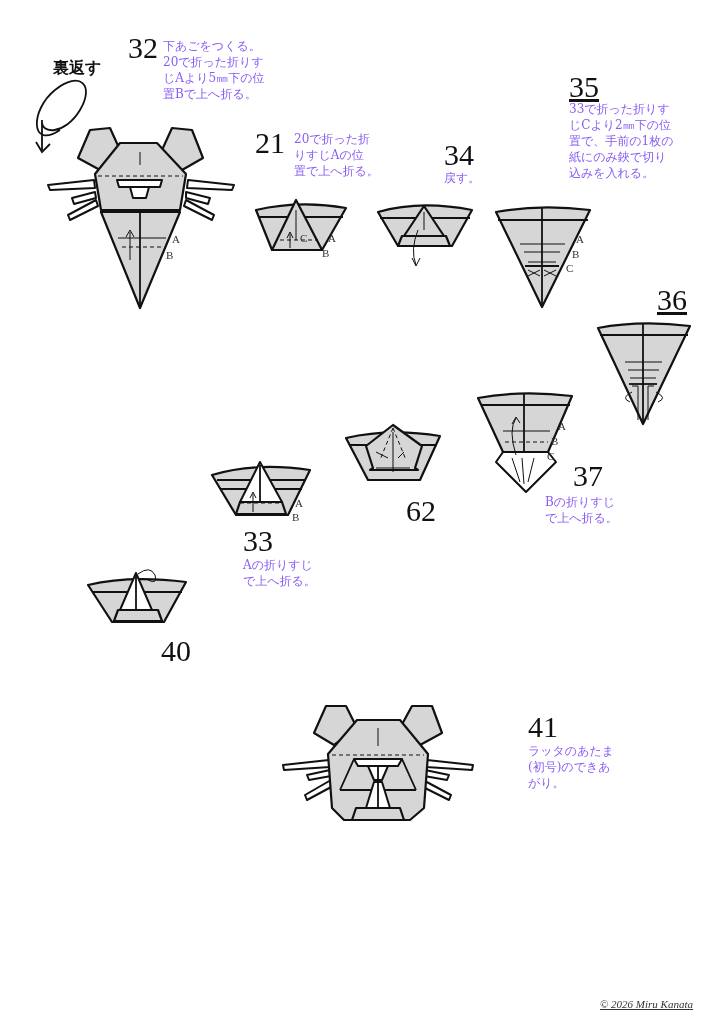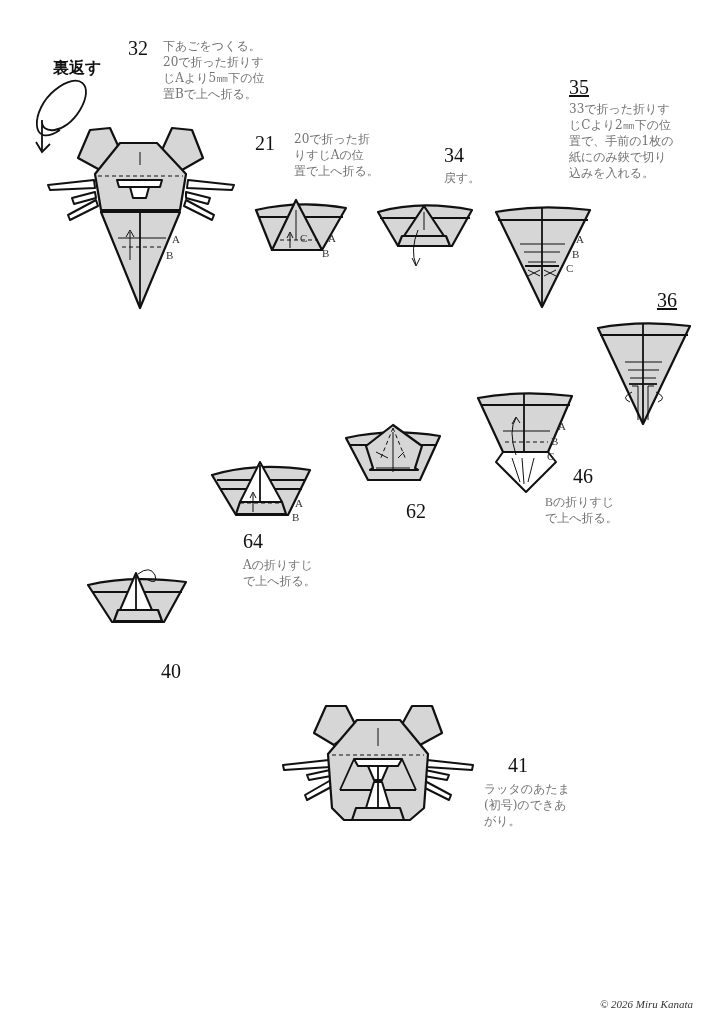--- a/index.html
+++ b/index.html
@@ -1,21 +1,21 @@
 <!DOCTYPE html>
 <html><head>
 <meta charset="utf-8">
 <style>
   html,body{margin:0;padding:0;background:#fff;}
   body{width:724px;height:1024px;position:relative;overflow:hidden;font-family:"DejaVu Serif",serif;color:#222;}
   .abs{position:absolute;}
-  .num{font-family:"Liberation Serif",serif;font-size:20px;line-height:24px;color:#111;}
-  .txt{font-family:"DejaVu Serif",serif;font-size:12px;line-height:16px;color:#737373;white-space:pre;}
+  .num{font-family:"Liberation Serif",serif;font-size:30px;line-height:24px;color:#111;}
+  .txt{font-family:"DejaVu Serif",serif;font-size:12px;line-height:16px;color:#8b5cf6;white-space:pre;}
   .bold{font-family:"DejaVu Sans",sans-serif;font-weight:bold;font-size:16px;color:#111;}
-  .copy{font-family:"Liberation Serif",serif;font-style:italic;font-size:11px;color:#333;}
+  .copy{font-family:"Liberation Serif",serif;font-style:italic;font-size:11px;color:#333;text-decoration:underline;}
   svg{position:absolute;overflow:visible;}
   .p{fill:#d6d6d6;stroke:#111;stroke-width:2.2;stroke-linejoin:round;}
   .l{stroke:#111;stroke-width:1.8;fill:none;}
   .t{stroke:#111;stroke-width:1;fill:none;}
   .d{stroke:#111;stroke-width:1;fill:none;stroke-dasharray:4 3;}
   .w{fill:#fff;stroke:#111;stroke-width:2;stroke-linejoin:round;}
   .lbl{font-family:"Liberation Serif",serif;font-size:11px;fill:#333;}
 </style>
 </head>
 <body>
@@ -111,22 +111,22 @@
   <line class="l" x1="600" y1="335" x2="688" y2="335"></line>
   <line class="l" x1="643" y1="323" x2="643" y2="424"></line>
   <line class="t" x1="625" y1="362" x2="662" y2="362"></line>
   <line class="t" x1="628" y1="370" x2="659" y2="370"></line>
   <line class="t" x1="630" y1="378" x2="656" y2="378"></line>
   <line class="l" x1="629" y1="384" x2="657" y2="384"></line>
   <path class="t" d="M632,386 L638,386 L638,420 M654,386 L648,386 L648,420"></path>
   <path class="t" d="M632,392 Q620,398 630,402 M656,392 Q668,398 658,402"></path>
 </svg>
 
-<div class="abs num" style="left:573px;top:464px;">46</div>
-<div class="abs txt" style="left:545px;top:494px;font-family:Liberation Serif, serif;">Bの折りすじ
+<div class="abs num" style="left:573px;top:464px;">37</div>
+<div class="abs txt" style="left:545px;top:494px;">Bの折りすじ
 で上へ折る。</div>
 <svg style="left:0;top:0;" width="724" height="1024">
   <path class="p" d="M478,398 Q520,390 572,396 L548,452 L503,452 Z"></path>
   <line class="l" x1="481" y1="405" x2="570" y2="405"></line>
   <line class="l" x1="524" y1="393" x2="524" y2="452"></line>
   <line class="t" x1="503" y1="431" x2="550" y2="431"></line>
   <line class="d" x1="505" y1="442" x2="548" y2="442"></line>
   <polygon class="w" points="503,452 548,452 556,462 526,492 496,462"></polygon>
   <path class="t" d="M512,458 L520,482 M522,458 L524,484 M534,458 L528,482"></path>
   <path class="t" d="M516,455 Q508,430 516,418 M512,424 L516,417 L520,423"></path>
@@ -139,48 +139,48 @@
 <svg style="left:0;top:0;" width="724" height="1024">
   <path class="p" d="M346,438 Q390,428 440,436 L420,480 L368,480 Z"></path>
   <line class="l" x1="350" y1="445" x2="437" y2="445"></line>
   <polygon class="p" points="393,425 422,446 415,468 418,470 370,470 373,468 366,446"></polygon>
   <line class="t" x1="393" y1="432" x2="393" y2="472"></line>
   <line class="t" x1="376" y1="468" x2="410" y2="468"></line>
   <path class="d" d="M393,428 L380,460 M393,428 L406,460"></path>
   <path class="t" d="M376,452 L388,458 M404,452 L398,458"></path>
 </svg>
 
-<div class="abs num" style="left:243px;top:529px;">64</div>
+<div class="abs num" style="left:243px;top:529px;">33</div>
 <div class="abs txt" style="left:243px;top:557px;">Aの折りすじ
 で上へ折る。</div>
 <svg style="left:0;top:0;" width="724" height="1024">
   <path class="p" d="M212,475 Q255,462 310,470 L288,515 L236,515 Z"></path>
   <line class="l" x1="217" y1="480" x2="305" y2="480"></line>
   <line class="l" x1="220" y1="489" x2="302" y2="489"></line>
   <polygon class="w" points="260,462 240,502 282,502"></polygon>
   <line class="l" x1="260" y1="465" x2="260" y2="502"></line>
   <polygon class="p" points="240,502 282,502 286,514 236,514"></polygon>
   <line class="d" x1="240" y1="503" x2="282" y2="503"></line>
   <path class="t" d="M253,512 L253,494 M250,498 L253,492 L256,498"></path>
   <text class="lbl" x="295" y="507">A</text>
   <text class="lbl" x="292" y="521">B</text>
 </svg>
 
-<div class="abs num" style="left:161px;top:639px;margin-top:20px;">40</div>
+<div class="abs num" style="left:161px;top:639px;">40</div>
 <svg style="left:0;top:0;" width="724" height="1024">
   <path class="p" d="M88,585 Q130,575 186,582 L164,622 L112,622 Z"></path>
   <line class="l" x1="92" y1="592" x2="182" y2="592"></line>
   <polygon class="w" points="136,573 120,610 152,610"></polygon>
   <line class="l" x1="136" y1="576" x2="136" y2="610"></line>
   <polygon class="p" points="118,610 158,610 162,621 114,621"></polygon>
   <path class="t" d="M138,574 Q150,565 155,575 Q158,585 148,580"></path>
 </svg>
 
-<div class="abs num" style="left:508px;top:715px;margin-top:38px;">41</div>
-<div class="abs txt" style="left:484px;top:743px;margin-top:38px;">ラッタのあたま
+<div class="abs num" style="left:528px;top:715px;">41</div>
+<div class="abs txt" style="left:528px;top:743px;">ラッタのあたま
 (初号)のできあ
 がり。</div>
 <svg style="left:0;top:0;" width="724" height="1024">
   <polygon class="p" points="314,733 326,706 346,706 357,728 334,745"></polygon>
   <polygon class="p" points="400,728 412,706 432,706 442,733 420,745"></polygon>
   <polygon class="w" points="283,765 329,760 330,767 284,770"></polygon>
   <polygon class="w" points="427,760 473,765 472,770 426,767"></polygon>
   <polygon class="w" points="307,775 330,770 331,776 309,780"></polygon>
   <polygon class="w" points="425,770 449,775 447,780 424,776"></polygon>
   <polygon class="w" points="305,795 331,780 333,786 307,800"></polygon>

